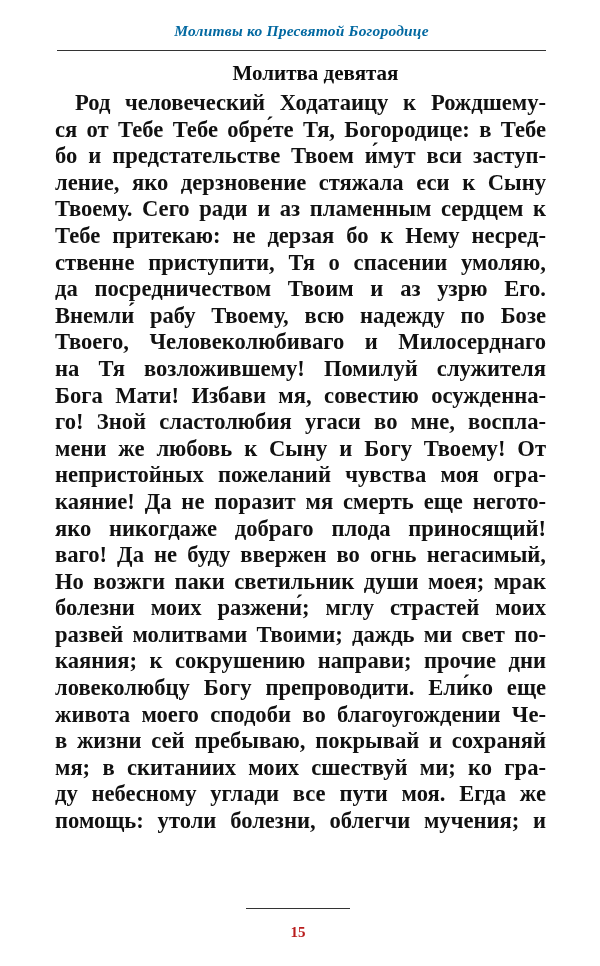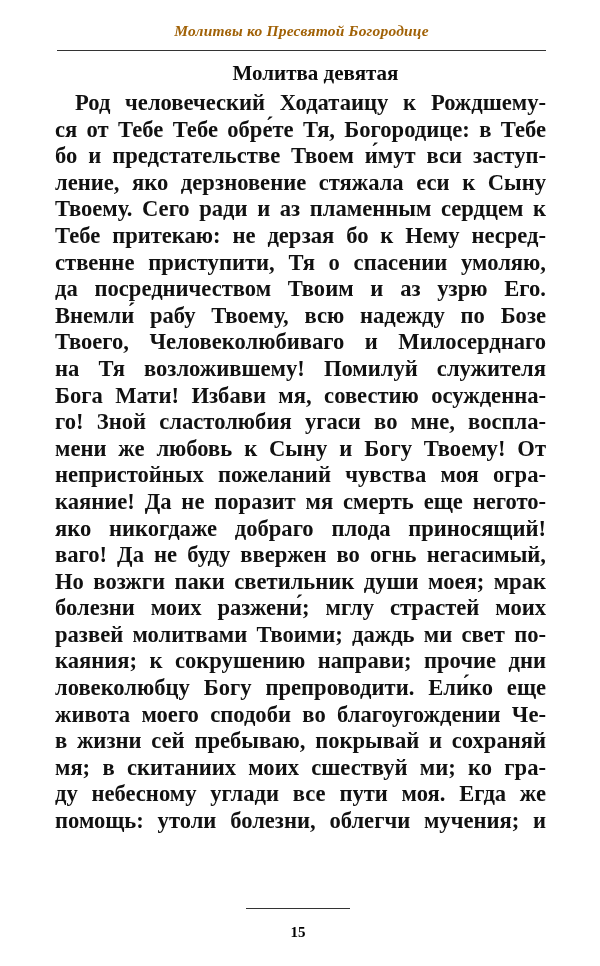--- a/index.html
+++ b/index.html
@@ -19,21 +19,21 @@
       position: absolute;
       left: 57px;
       top: 22px;
       width: 489px;
       text-align: center;
       font-family: "Liberation Serif", serif;
       font-style: italic;
       font-weight: bold;
       font-size: 15.5px;
       letter-spacing: 0.2px;
-      color: #a16207;
+      color: #0369a1;
     }
     .header-rule {
       position: absolute;
       left: 57px;
       top: 50px;
       width: 489px;
       height: 0;
       border-top: 1.5px solid #333333;
     }
     .title {
@@ -82,21 +82,21 @@
     }
     .page-number {
       position: absolute;
       left: 246px;
       top: 924px;
       width: 104px;
       text-align: center;
       font-family: "Liberation Serif", serif;
       font-weight: bold;
       font-size: 15px;
-      color: #000000;
+      color: #b91c1c;
     }
   </style>
 </head>
 <body>
 
 <div class="page-header">Молитвы ко Пресвятой Богородице</div>
 <div class="header-rule"></div>
 
 <div class="title">Молитва девятая</div>
 

